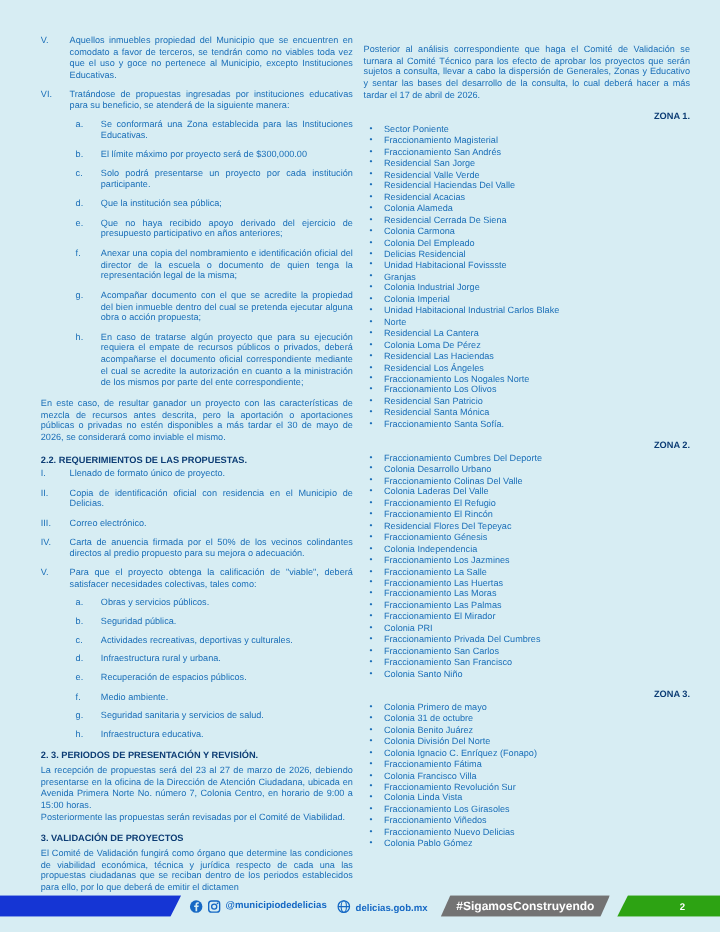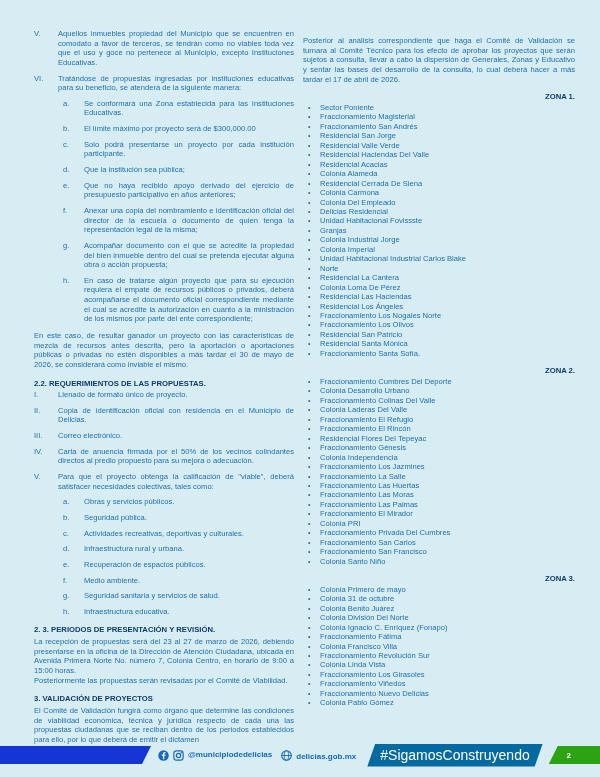--- a/index.html
+++ b/index.html
@@ -48,22 +48,22 @@
     clip-path:polygon(0 0,100% 0,calc(100% - 9px) 100%,0 100%);
   }
   .social-group{
     display:flex;gap:4px;
     margin-left:7px;color:#1568c4;
   }
   .f-icon{width:11px;height:11px;display:block;}
   .f-text{font-size:8px;font-weight:bold;color:#1568c4;white-space:nowrap;}
   .web-group{display:flex;align-items:flex-end;gap:4px;margin-left:9px;color:#1568c4;}
   .hashtag{
-    margin-left:11px;background:#0369a1;color:#ffffff;
-    font-size:14px;font-weight:normal;
+    margin-left:11px;background:#737373;color:#ffffff;
+    font-size:10px;font-weight:bold;
     padding:3.5px 13px 3.5px 13px;white-space:nowrap;
     clip-path:polygon(8px 0,100% 0,calc(100% - 8px) 100%,0 100%);
   }
   .bar-green{
     flex:1;height:18px;background:#2da313;margin-left:6px;
     clip-path:polygon(9px 0,100% 0,100% 100%,0 100%);
     display:flex;align-items:center;justify-content:flex-end;
     color:#ffffff;font-size:8px;font-weight:bold;
     padding-right:29px;box-sizing:border-box;
   }

